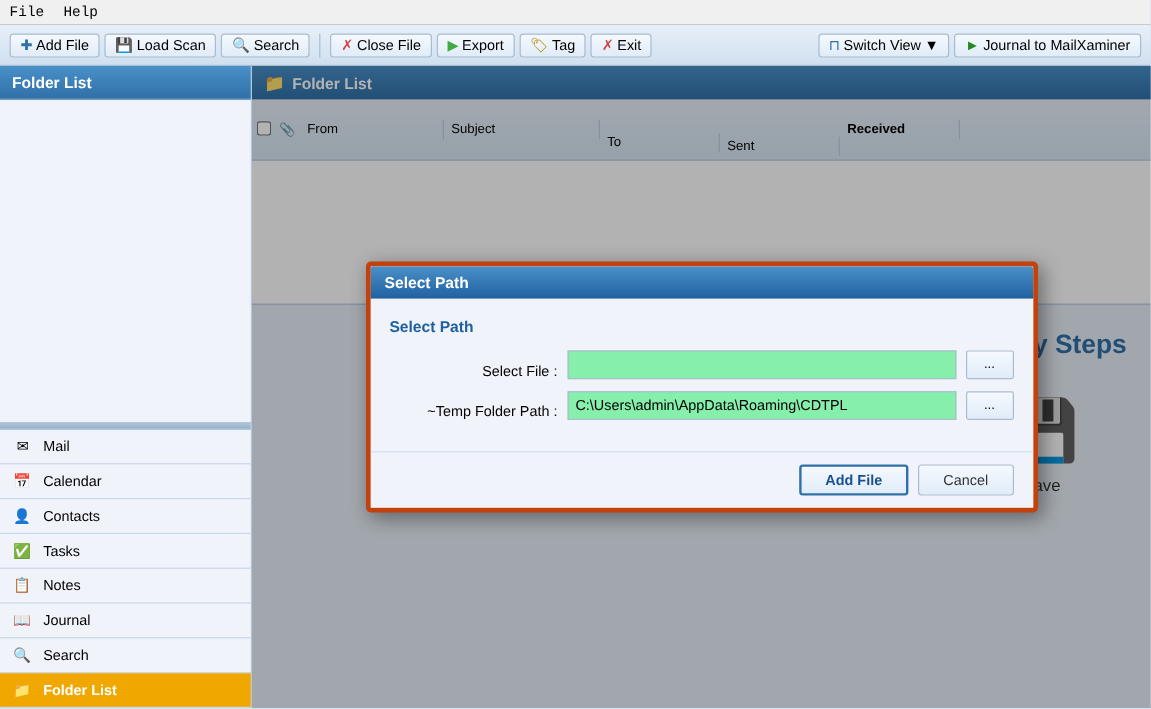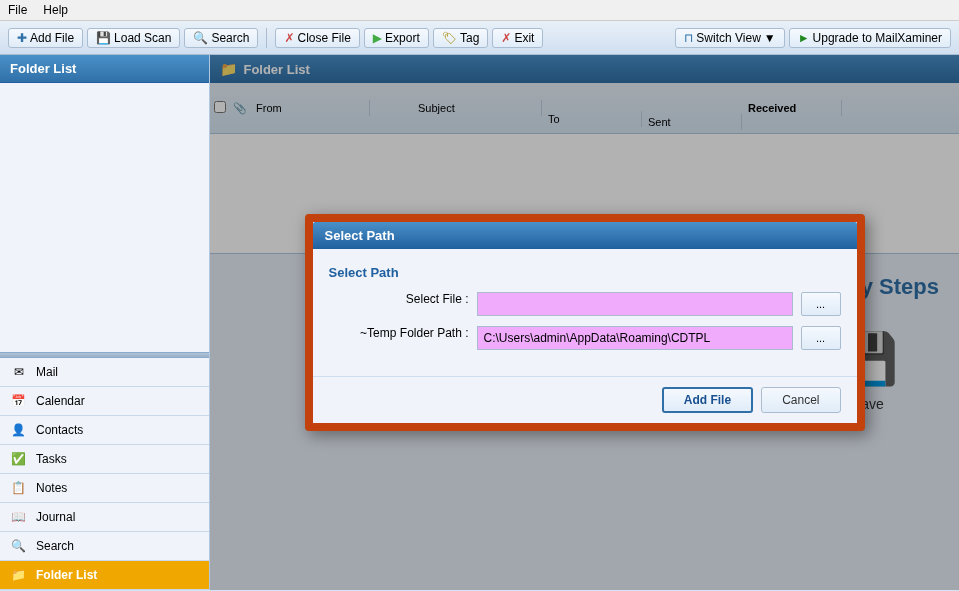--- a/index.html
+++ b/index.html
@@ -7,21 +7,21 @@
 
     
     .menu-bar {
       background: #f0f0f0;
       border-bottom: 1px solid #ccc;
       padding: 3px 8px;
       display: flex;
       gap: 16px;
       font-size: 12px;
     }
-    .menu-bar span { cursor: pointer; }
+    .menu-bar span { cursor: pointer; font-family: Liberation Mono, monospace; }
 
     
     .toolbar {
       background: linear-gradient(to bottom, #e8f0f8, #d0dff0);
       border-bottom: 1px solid #aabdd0;
       padding: 4px 8px;
       display: flex;
       align-items: center;
       gap: 4px;
       height: 34px;
@@ -126,21 +126,21 @@
       border-bottom: 1px solid #b0c8e0;
       display: flex;
       align-items: center;
       font-size: 11px;
       padding: 3px 0;
     }
     .th-check { width: 20px; padding: 0 4px; }
     .th-attach { width: 20px; text-align: center; }
     .th-col { padding: 2px 6px; border-right: 1px solid #c0d0e0; cursor: pointer; }
     .th-from { width: 120px; }
-    .th-subject { width: 130px; margin-left: 42px; }
+    .th-subject { width: 130px; }
     .th-to { width: 100px; margin-top: 22px; }
     .th-sent { width: 100px; margin-top: 28px; }
     .th-received { width: 100px; font-weight: bold; }
     .th-size { flex: 1; }
 
     
     .steps-area {
       flex: 1;
       display: flex;
       flex-direction: column;
@@ -176,21 +176,21 @@
       position: absolute;
       top: 0; left: 0; right: 0; bottom: 0;
       background: rgba(0,0,0,0.3);
       display: flex;
       align-items: center;
       justify-content: center;
       z-index: 100;
     }
     .modal {
       background: white;
-      border: 8px solid #c2410c;
+      border: 4px solid #c2410c;
       border-radius: 4px;
       width: 560px;
       box-shadow: 4px 4px 16px rgba(0,0,0,0.4);
     }
     .modal-titlebar {
       background: linear-gradient(to bottom, #4a90c8, #2060a0);
       color: white;
       padding: 6px 12px;
       font-size: 13px;
       font-weight: bold;
@@ -201,37 +201,37 @@
       background: #f0f4fa;
     }
     .modal-section-title {
       font-size: 13px;
       font-weight: bold;
       color: #2060a0;
       margin-bottom: 12px;
     }
     .modal-row {
       display: flex;
-      align-items: flex-start;
+      align-items: flex-end;
       margin-bottom: 10px;
       gap: 8px;
     }
     .modal-label {
       font-size: 12px;
       width: 140px;
       text-align: right;
       flex-shrink: 0;
     }
     .modal-input {
       flex: 1;
       height: 24px;
       border: 1px solid #aabdd0;
       padding: 2px 6px;
       font-size: 12px;
-      background: #f0abfc;
+      background: #86efac;
     }
     .modal-browse-btn {
       width: 40px;
       height: 24px;
       background: linear-gradient(to bottom, #f5f9fe, #e0ecf8);
       border: 1px solid #aabdd0;
       border-radius: 2px;
       font-size: 11px;
       cursor: pointer;
       display: flex;
@@ -331,21 +331,21 @@
     <span>Exit</span>
   </button>
   <div class="toolbar-right">
     <button class="toolbar-right-btn">
       <span class="icon-switch">⊓</span>
       <span>Switch View</span>
       <span>▼</span>
     </button>
     <button class="toolbar-right-btn">
       <span class="icon-upgrade">►</span>
-      <span>Upgrade to MailXaminer</span>
+      <span>Journal to MailXaminer</span>
     </button>
   </div>
 </div>
 
 <div class="main-layout">
 
   <div class="sidebar">
     <div class="sidebar-header">Folder List</div>
     <div class="sidebar-spacer"></div>
     <div class="sidebar-divider"></div>

